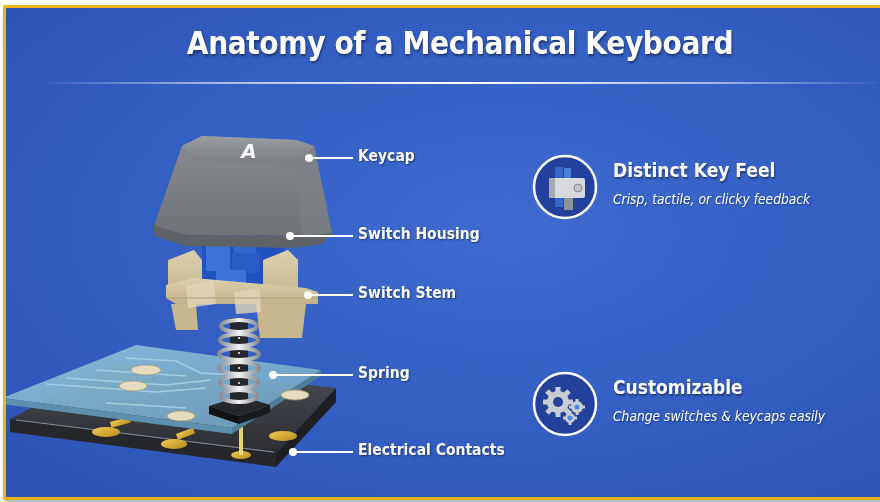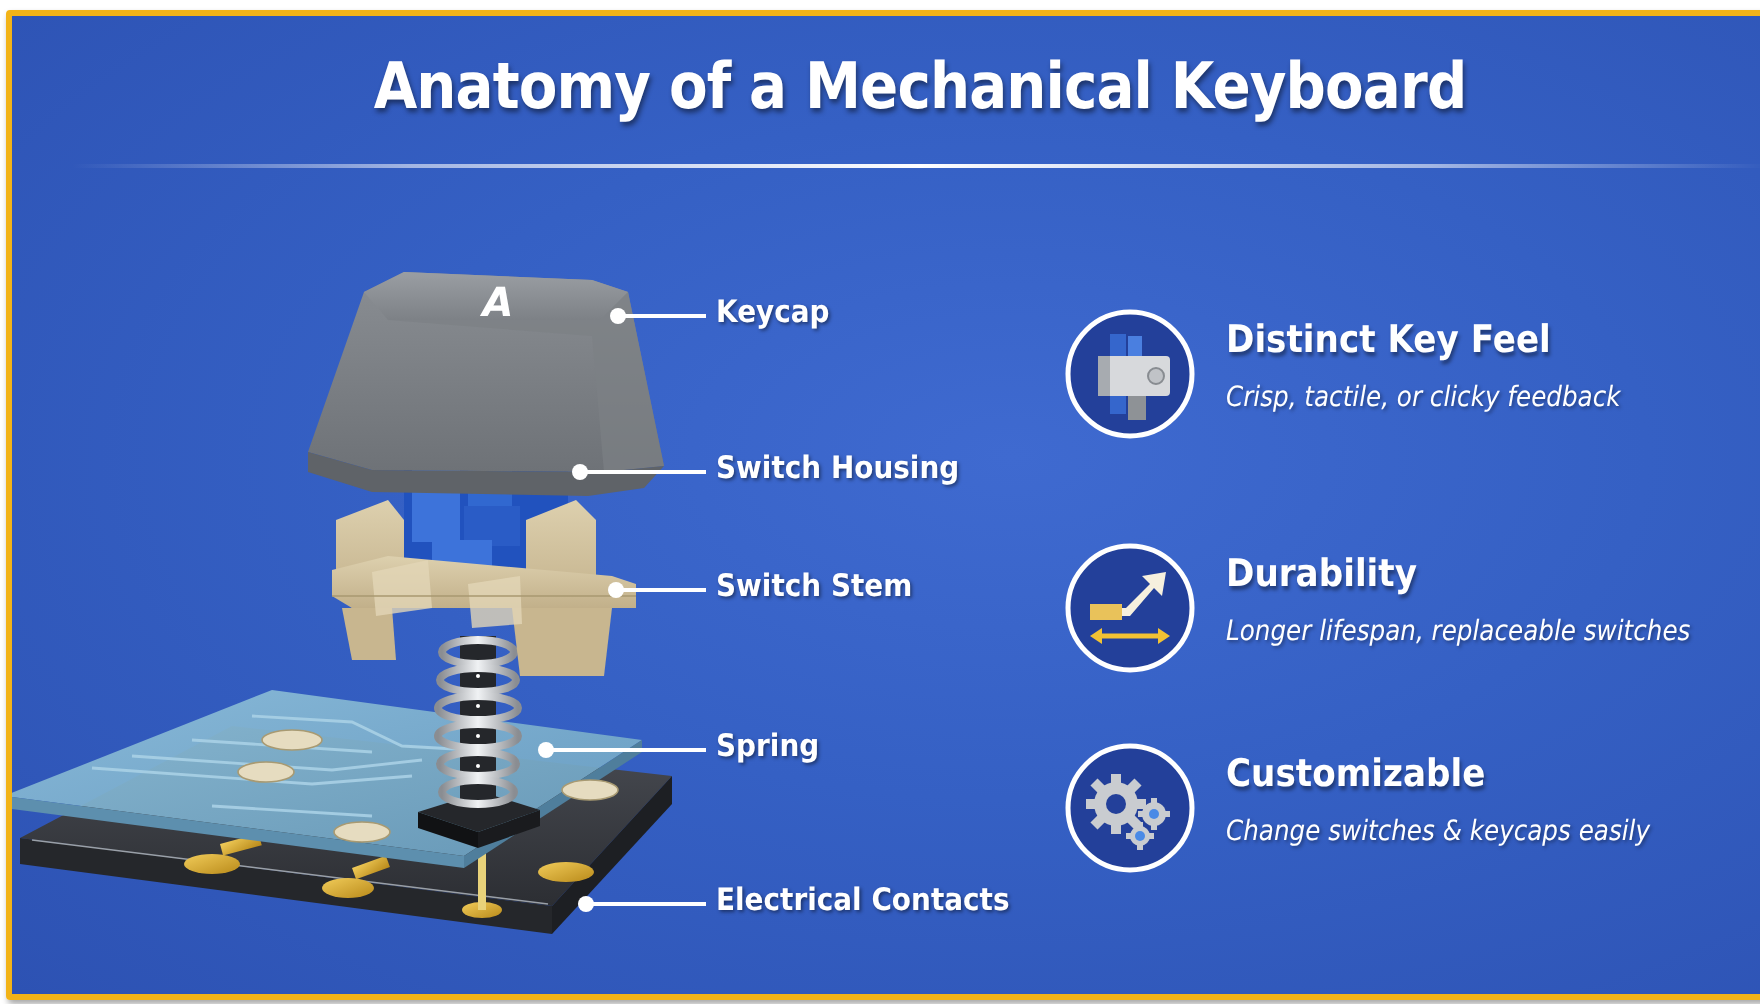--- a/index.html
+++ b/index.html
@@ -200,34 +200,20 @@
         <rect x="18" y="25" width="36" height="20" rx="2" fill="#d7d9dc"></rect>
         <rect x="18" y="25" width="6" height="20" fill="#a7abb0"></rect>
         <circle cx="47" cy="35" r="4" fill="#c0c3c7" stroke="#888c91" stroke-width="1"></circle>
         <rect x="33" y="45" width="9" height="12" fill="#8e9296"></rect>
       </svg>
     </div>
     <div class="ftitle">Distinct Key Feel</div>
     <div class="fdesc">Crisp, tactile, or clicky feedback</div>
   </div>
 
-  <div class="feature" style="top:262px;">
-    <div class="icon-wrap">
-      <svg width="68" height="68" viewBox="0 0 68 68">
-        <circle cx="34" cy="34" r="31" fill="#23409a" stroke="#ffffff" stroke-width="2.5"></circle>
-        <polygon points="14,34 32,34 44,22 40,18 52,16 50,28 46,24 34,38 14,38" fill="#f6f0de"></polygon>
-        <rect x="14" y="32" width="16" height="8" fill="#e9c25a"></rect>
-        <line x1="18" y1="48" x2="50" y2="48" stroke="#f2c233" stroke-width="2.5"></line>
-        <polygon points="14,48 20,44 20,52" fill="#f2c233"></polygon>
-        <polygon points="54,48 48,44 48,52" fill="#f2c233"></polygon>
-      </svg>
-    </div>
-    <div class="ftitle">Durability</div>
-    <div class="fdesc">Longer lifespan, replaceable switches</div>
-  </div>
 
   <div class="feature" style="top:362px;">
     <div class="icon-wrap">
       <svg width="68" height="68" viewBox="0 0 68 68">
         <circle cx="34" cy="34" r="31" fill="#23409a" stroke="#ffffff" stroke-width="2.5"></circle>
         <g fill="#c9ccd0">
           <circle cx="27" cy="32" r="11"></circle>
           <g stroke="#c9ccd0" stroke-width="5">
             <line x1="27" y1="17" x2="27" y2="47"></line>
             <line x1="12" y1="32" x2="42" y2="32"></line>

